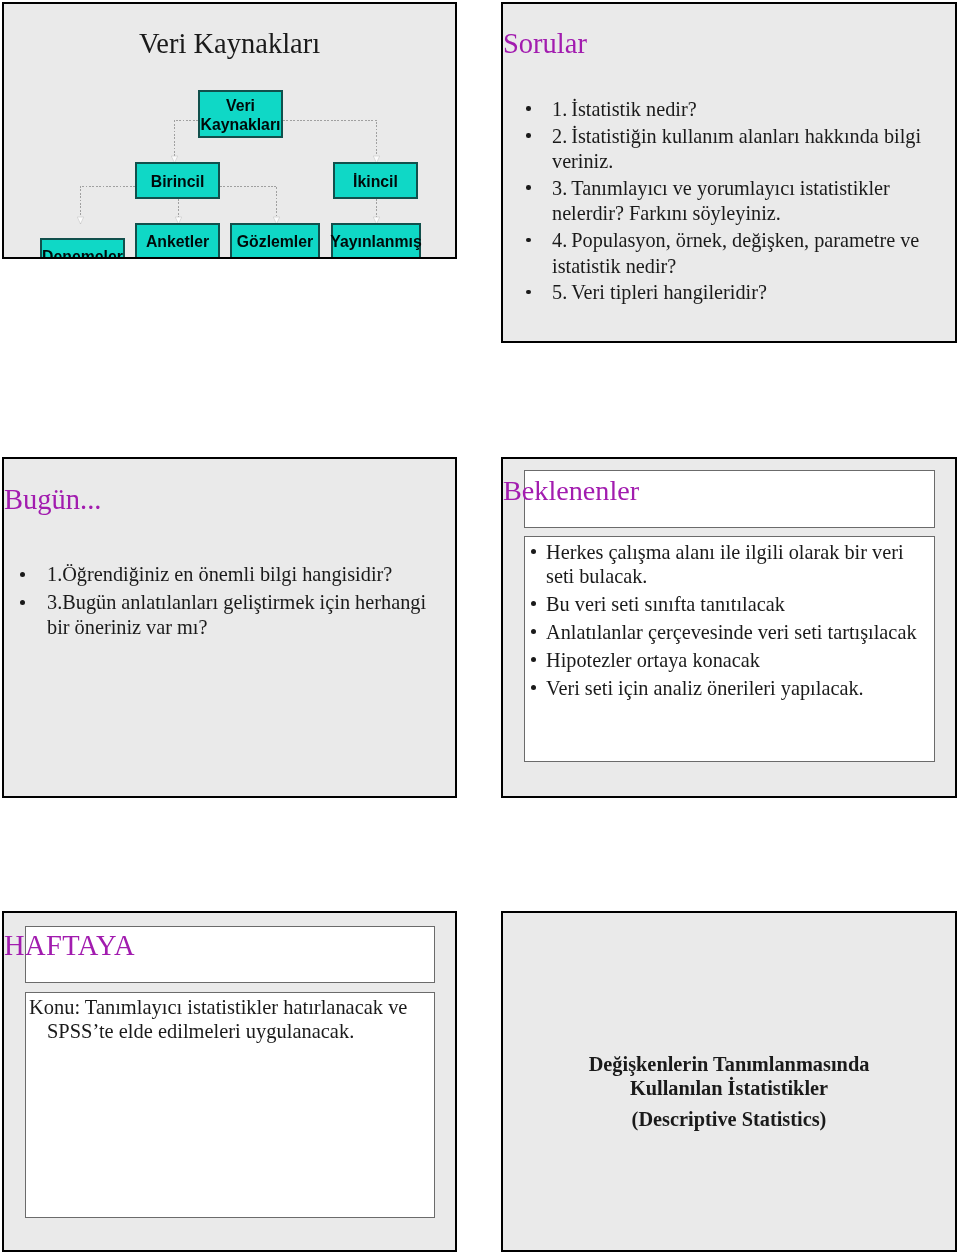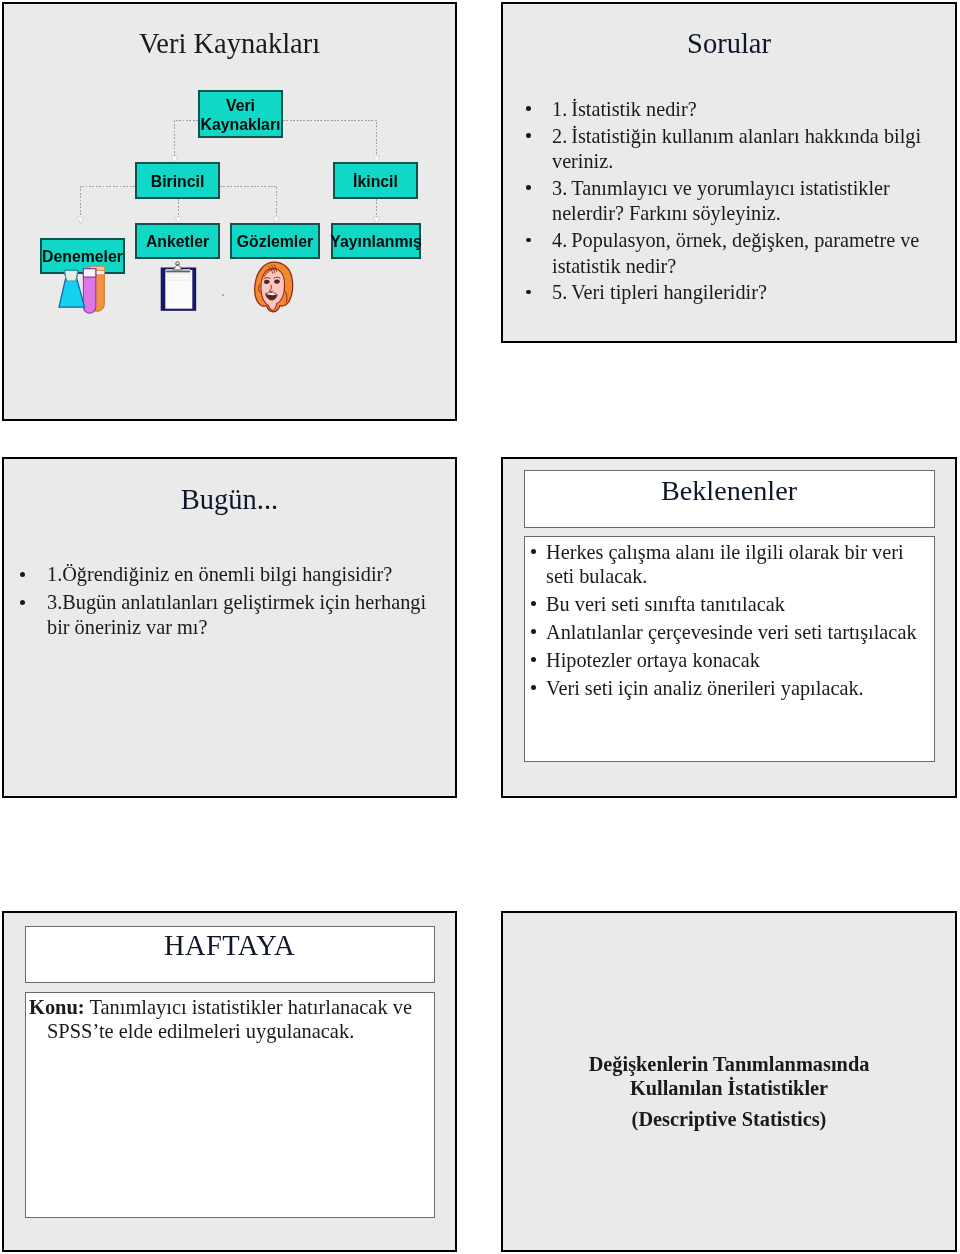--- a/index.html
+++ b/index.html
@@ -1,20 +1,20 @@
 <!DOCTYPE html>
 <html><head>
 <meta charset="utf-8">
 <title>Handout</title>
 <style>
   html,body{margin:0;padding:0;background:#ffffff;}
   body{width:960px;height:1254px;overflow:hidden;font-family:"Liberation Serif",serif;-webkit-font-smoothing:antialiased;}
   .page{position:relative;width:960px;height:1254px;}
   .slide{position:absolute;background:#eaeaea;border:2px solid #000;box-sizing:border-box;overflow:hidden;}
-  .s1{left:2px;  top:2px;   width:455px;height:419px;}
+  .s1{left:2px;  top:2px;   width:455px;height:257px;}
   .s2{left:501px;top:2px;   width:456px;height:341px;}
   .s3{left:2px;  top:457px; width:455px;height:341px;}
   .s4{left:501px;top:457px; width:456px;height:341px;}
   .s5{left:2px;  top:911px; width:455px;height:341px;}
   .s6{left:501px;top:911px; width:456px;height:341px;padding-left:28px;}
 
   
   .s1-title{position:absolute;left:0;top:24px;width:100%;text-align:center;
             font-size:28.5px;color:#1a1a1a;}
   .diagram{position:absolute;left:0;top:0;width:455px;height:341px;}
@@ -25,21 +25,21 @@
   .clipart{position:absolute;}
   .b-root{left:194px;top:86px; width:85px;height:48px;}
   .b-l2a {left:131px;top:158px;width:85px;height:37px;}
   .b-l2b {left:329px;top:158px;width:85px;height:37px;}
   .b-l3a {left:36px; top:234px;width:85px;height:36px;}
   .b-l3b {left:131px;top:219px;width:85px;height:36px;}
   .b-l3c {left:226px;top:219px;width:90px;height:36px;}
   .b-l3d {left:327px;top:219px;width:90px;height:36px;}
 
   
-  .s-title{position:absolute;width:100%;text-align:center;color:#0f172a;}
+  .s-title{position:absolute;width:100%;text-align:left;color:#a21caf;}
   ul.bul{list-style:none;margin:0;padding:0;position:absolute;}
   ul.bul li{position:relative;color:#1a1a1a;}
   ul.bul li::before{content:"";position:absolute;background:#1a1a1a;border-radius:50%;}
 
   
   .s2-title{top:24px;font-size:28.5px;}
   .s2-list{left:0px;top:93px;width:436px;font-size:20.25px;line-height:25.4px;}
   .s2-list li{padding-left:49px;margin-bottom:1.4px;text-indent:0;}
   .s2-list li::before{left:23px;top:9.3px;width:4.6px;height:4.6px;}
 
@@ -62,21 +62,21 @@
 
   
   .s5-titlebox{position:absolute;left:21px;top:13px;width:410px;height:57px;
                border:1px solid #6b6b6b;background:#ffffff;box-sizing:border-box;}
   .s5-title{top:17px;font-size:28.5px;letter-spacing:.4px;}
   .s5-body{position:absolute;left:21px;top:79px;width:410px;height:226px;
            border:1px solid #6b6b6b;background:#ffffff;box-sizing:border-box;}
   .s5-para{position:absolute;left:25px;top:82px;width:400px;font-size:20.45px;
            line-height:24.1px;color:#1a1a1a;}
   .s5-para p{margin:0 0 4.2px 0;text-indent:0;padding-left:18px;}
-  .s5-para p span.lbl{font-weight:bold;margin-left:-18px;}
+  .s5-para p span.lbl{font-weight:normal;margin-left:-18px;}
 
   
   .s6-center{position:absolute;left:0;top:139px;width:100%;text-align:center;
              font-weight:bold;font-size:20.33px;line-height:24px;color:#1a1a1a;}
   .s6-center > div:nth-child(3){margin-top:6.7px;}
 </style>
 </head>
 <body>
 
 <div class="page">

